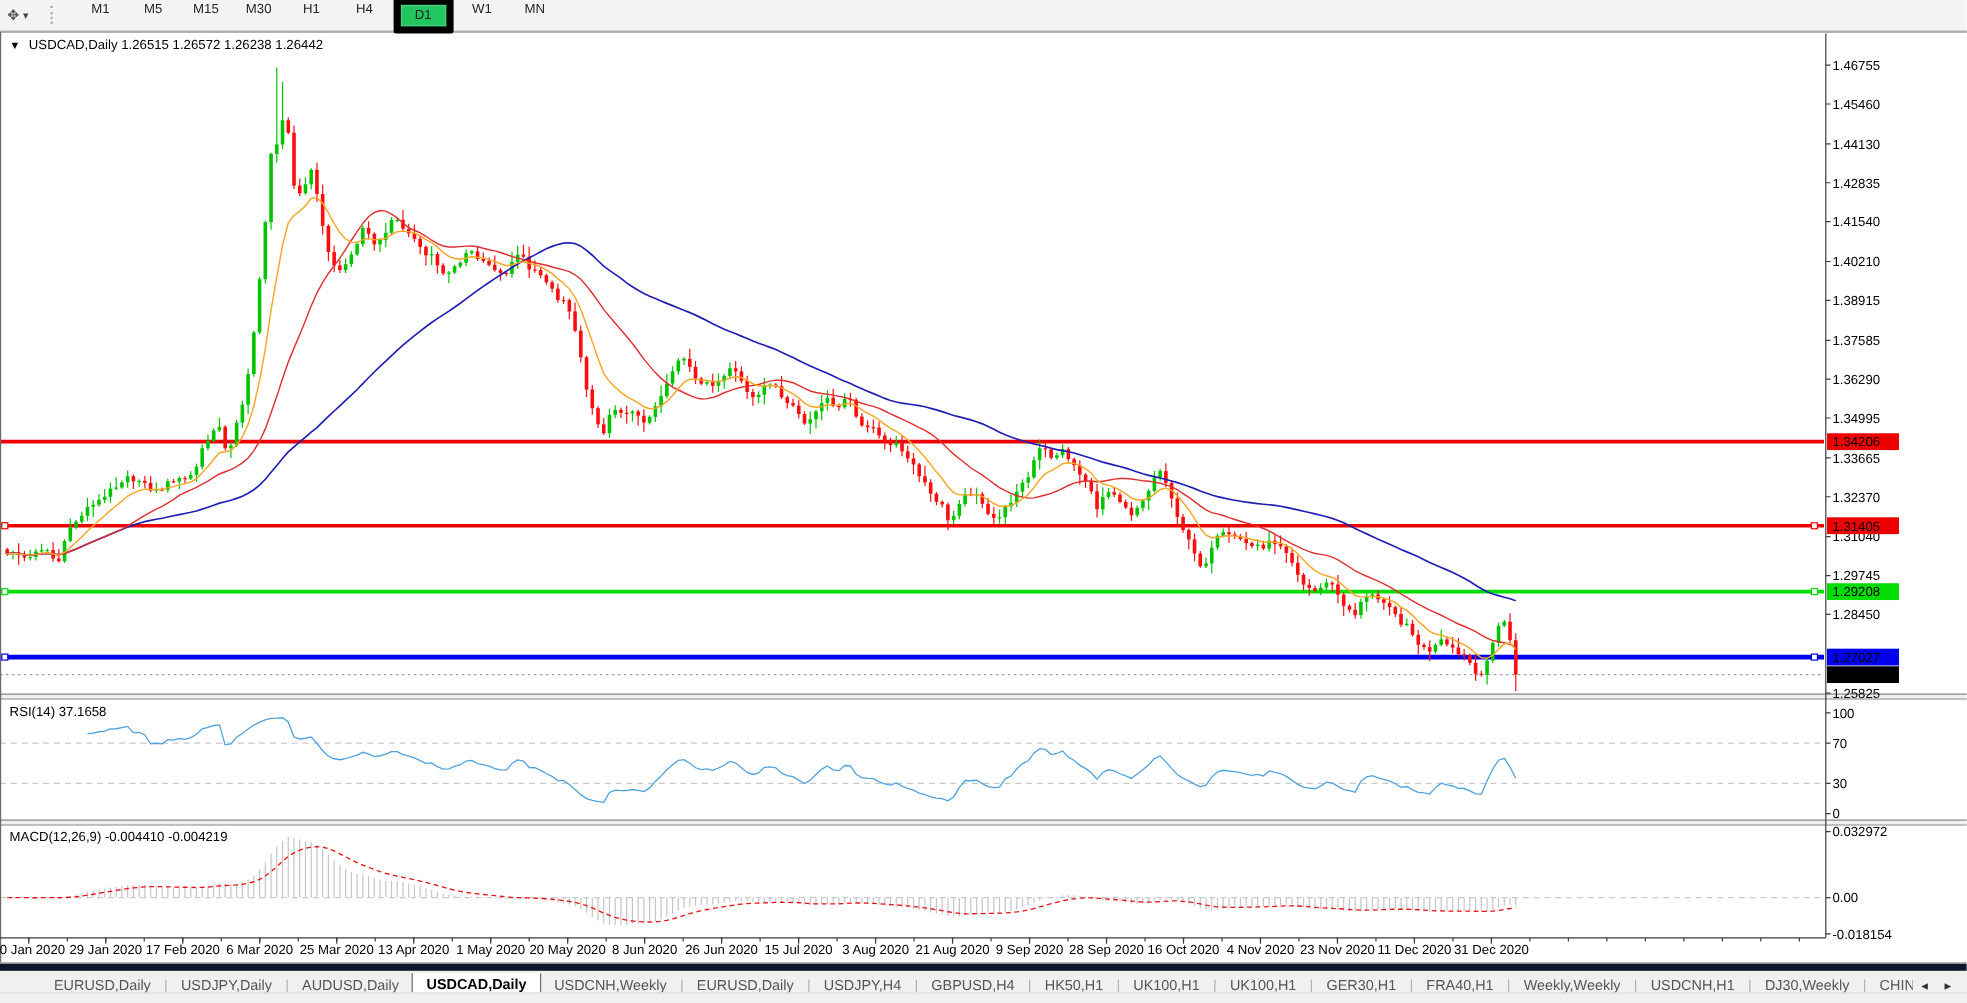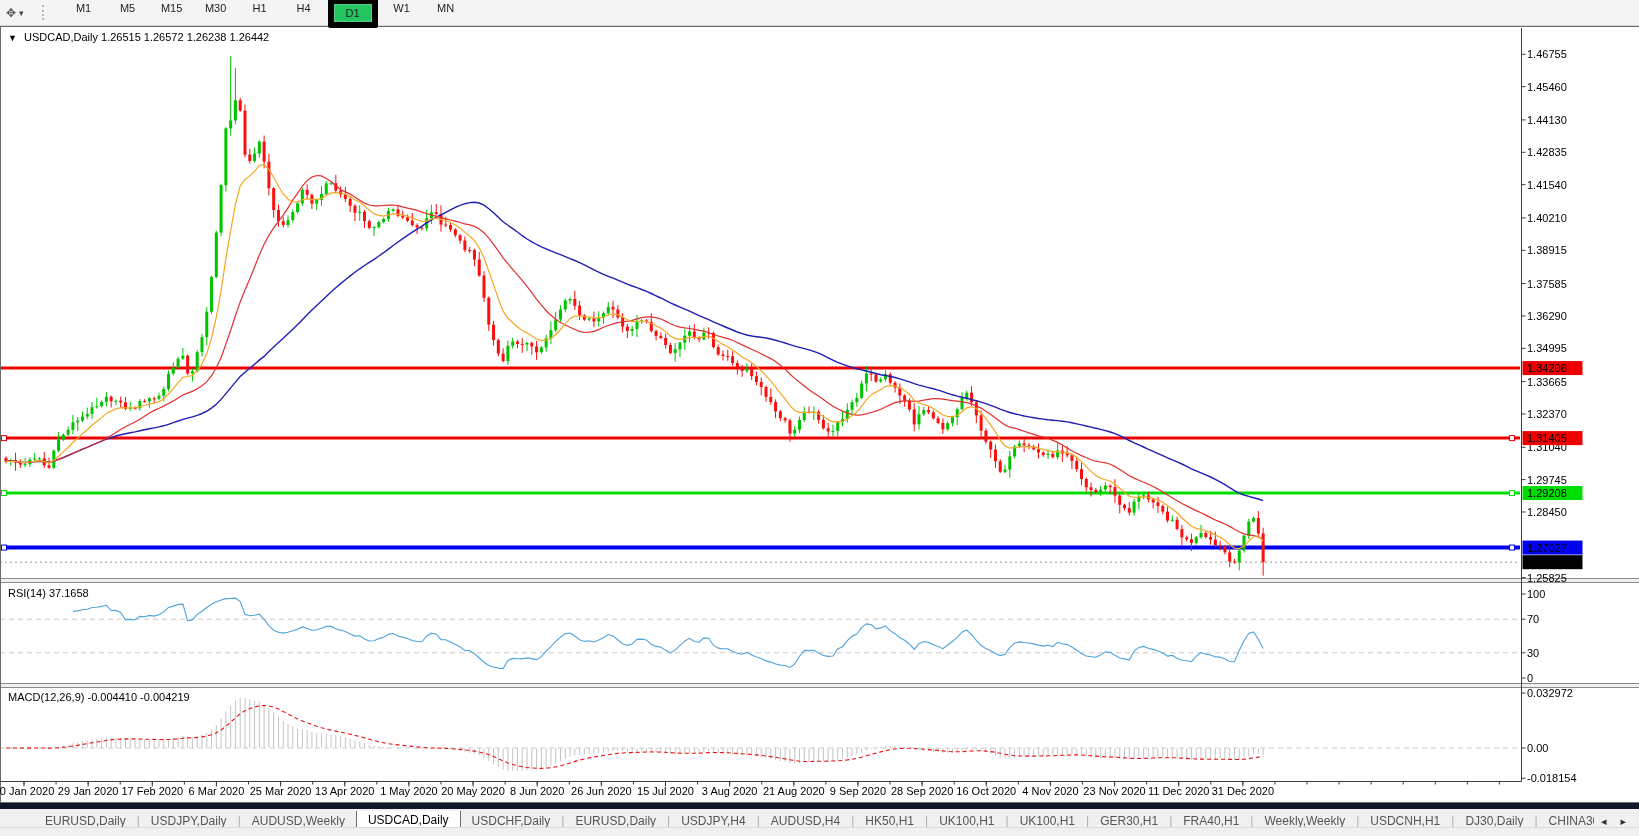--- a/index.html
+++ b/index.html
@@ -17,21 +17,21 @@
   
   #chart-svg{position:absolute;top:0;left:0}
   #chart-svg text{font-family:"Liberation Sans",sans-serif;font-size:11px;fill:#000}
   text.panel-label{font-size:12px}
   
   #tabbar{position:absolute;top:803px;left:0;width:1639px;height:24px;background:#f0f0f0;
           border-top:6px solid #0f172a;display:flex;align-items:center;font-size:12px;color:#555}
   #tabbar .pad{width:34px;flex:0 0 auto}
   .tab{padding:3px 11px;white-space:nowrap;cursor:default;flex:0 0 auto}
   .tab.active{background:#ffffff;border:1px solid #6e6e6e;border-radius:0 0 2px 2px;margin-top:-5px;
-              padding-top:6px;font-weight:normal;color:#000}
+              padding-top:6px;font-weight:bold;color:#000}
   .tab-sep{color:#b0b0b0;flex:0 0 auto}
   #tab-arrows{margin-left:auto;display:flex;align-items:center;flex:0 0 auto;padding-right:6px}
   #tab-arrows span{font-size:11px;color:#333;padding:0 7px;cursor:default}
   #statusbar{position:absolute;top:827px;left:0;width:1639px;height:9px;background:#f0f0f0;
              border-top:1px solid #dcdcdc}
 </style>
 </head>
 <body>
 
 <div id="toolbar">
@@ -1042,45 +1042,45 @@
   <text x="8" y="701" class="panel-label">MACD(12,26,9) -0.004410 -0.004219</text>
 </svg>
 
 <div id="tabbar">
   <div class="pad"></div>
   <div id="tabs-host" style="display:flex;align-items:center;overflow:hidden">
       <div class="tab">EURUSD,Daily</div>
       <span class="tab-sep">|</span>
       <div class="tab">USDJPY,Daily</div>
       <span class="tab-sep">|</span>
-      <div class="tab">AUDUSD,Weekly</div>
+      <div class="tab">AUDUSD,Daily</div>
       <div class="tab active">USDCAD,Daily</div>
-      <div class="tab">USDCHF,Daily</div>
+      <div class="tab">USDCNH,Weekly</div>
       <span class="tab-sep">|</span>
       <div class="tab">EURUSD,Daily</div>
       <span class="tab-sep">|</span>
       <div class="tab">USDJPY,H4</div>
       <span class="tab-sep">|</span>
-      <div class="tab">AUDUSD,H4</div>
+      <div class="tab">GBPUSD,H4</div>
       <span class="tab-sep">|</span>
       <div class="tab">HK50,H1</div>
       <span class="tab-sep">|</span>
       <div class="tab">UK100,H1</div>
       <span class="tab-sep">|</span>
       <div class="tab">UK100,H1</div>
       <span class="tab-sep">|</span>
       <div class="tab">GER30,H1</div>
       <span class="tab-sep">|</span>
       <div class="tab">FRA40,H1</div>
       <span class="tab-sep">|</span>
       <div class="tab">Weekly,Weekly</div>
       <span class="tab-sep">|</span>
       <div class="tab">USDCNH,H1</div>
       <span class="tab-sep">|</span>
-      <div class="tab">DJ30,Daily</div>
+      <div class="tab">DJ30,Weekly</div>
       <span class="tab-sep">|</span>
       <div class="tab">CHINA300,H1</div>
     </div>
   <div id="tab-arrows">
     <span>◂</span>
     <span>▸</span>
   </div>
 </div>
 <div id="statusbar"></div>
 

